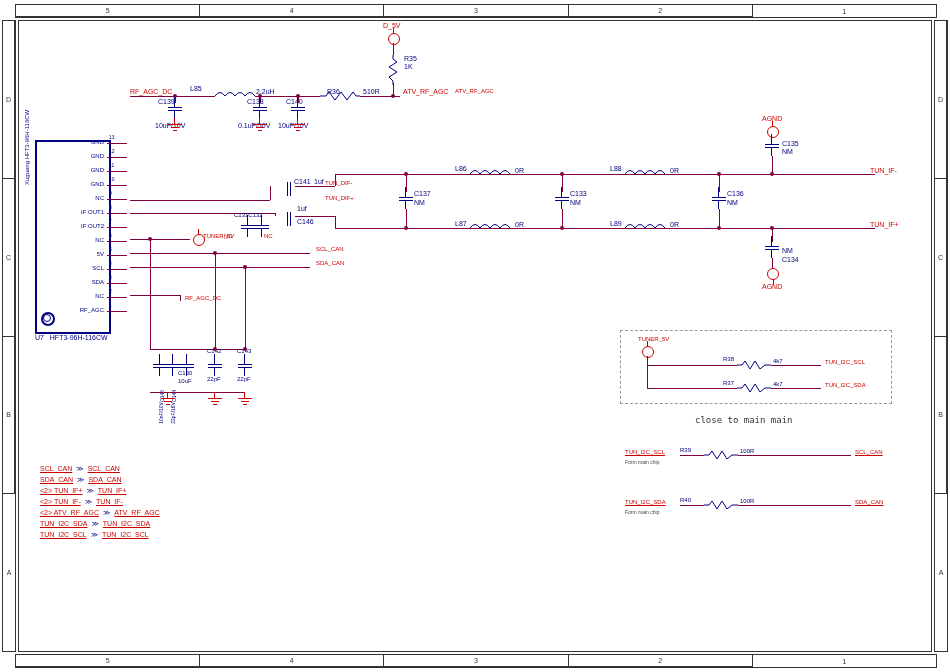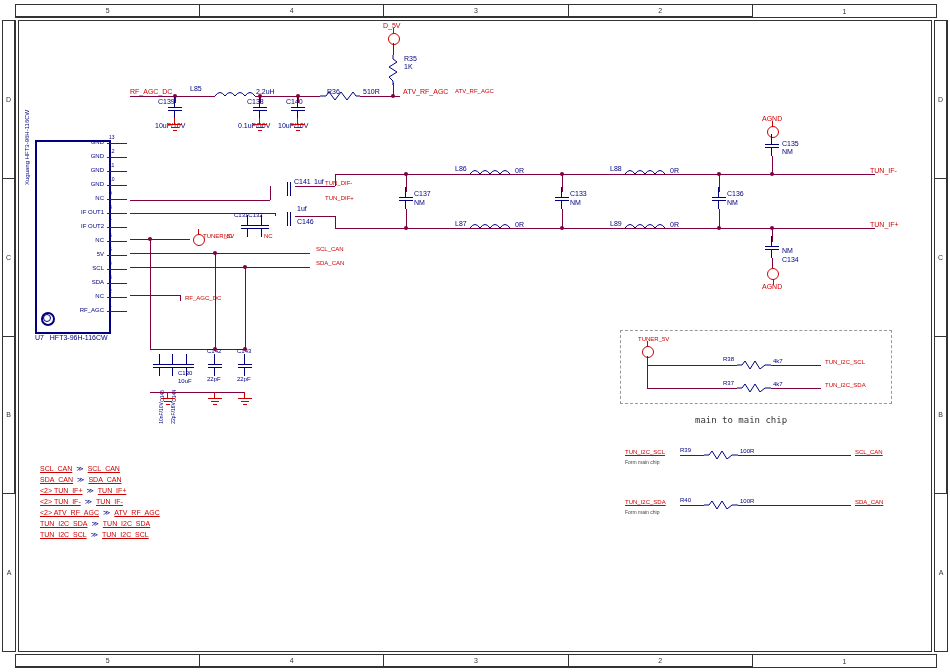--- a/index.html
+++ b/index.html
@@ -403,21 +403,21 @@
       <svg width="34" height="8">
         <path d="M0 4 L5 4 L8 0 L13 8 L18 0 L23 8 L28 4 L34 4" stroke="#000080" fill="none"></path>
       </svg>
     </div>
   <div class="lbl" style="left:723px;top:380px;font-size:6px">R37</div>
   <div class="lbl" style="left:773px;top:381px;font-size:6px">4k7</div>
   <div class="wire wh" style="left:771px;top:365px;width:50px"></div>
   <div class="wire wh" style="left:771px;top:388px;width:50px"></div>
   <div class="net" style="left:825px;top:359px;font-size:6px">TUN_I2C_SCL</div>
   <div class="net" style="left:825px;top:382px;font-size:6px">TUN_I2C_SDA</div>
-  <div class="textnote" style="left:695px;top:415px">main to main chip</div>
+  <div class="textnote" style="left:695px;top:415px">close to main main</div>
 
   <div class="net" style="left:625px;top:449px;font-size:6px;text-decoration:underline">TUN_I2C_SCL</div>
   <div class="lbl" style="left:625px;top:459px;font-size:5px;color:#444">Form main chip</div>
   <div class="wire wh" style="left:680px;top:455px;width:24px"></div>
   <div class="lbl" style="left:680px;top:447px;font-size:6px">R39</div>
   <div class="res" style="left:704px;top:451px">
       <svg width="34" height="8">
         <path d="M0 4 L5 4 L8 0 L13 8 L18 0 L23 8 L28 4 L34 4" stroke="#000080" fill="none"></path>
       </svg>
     </div>

